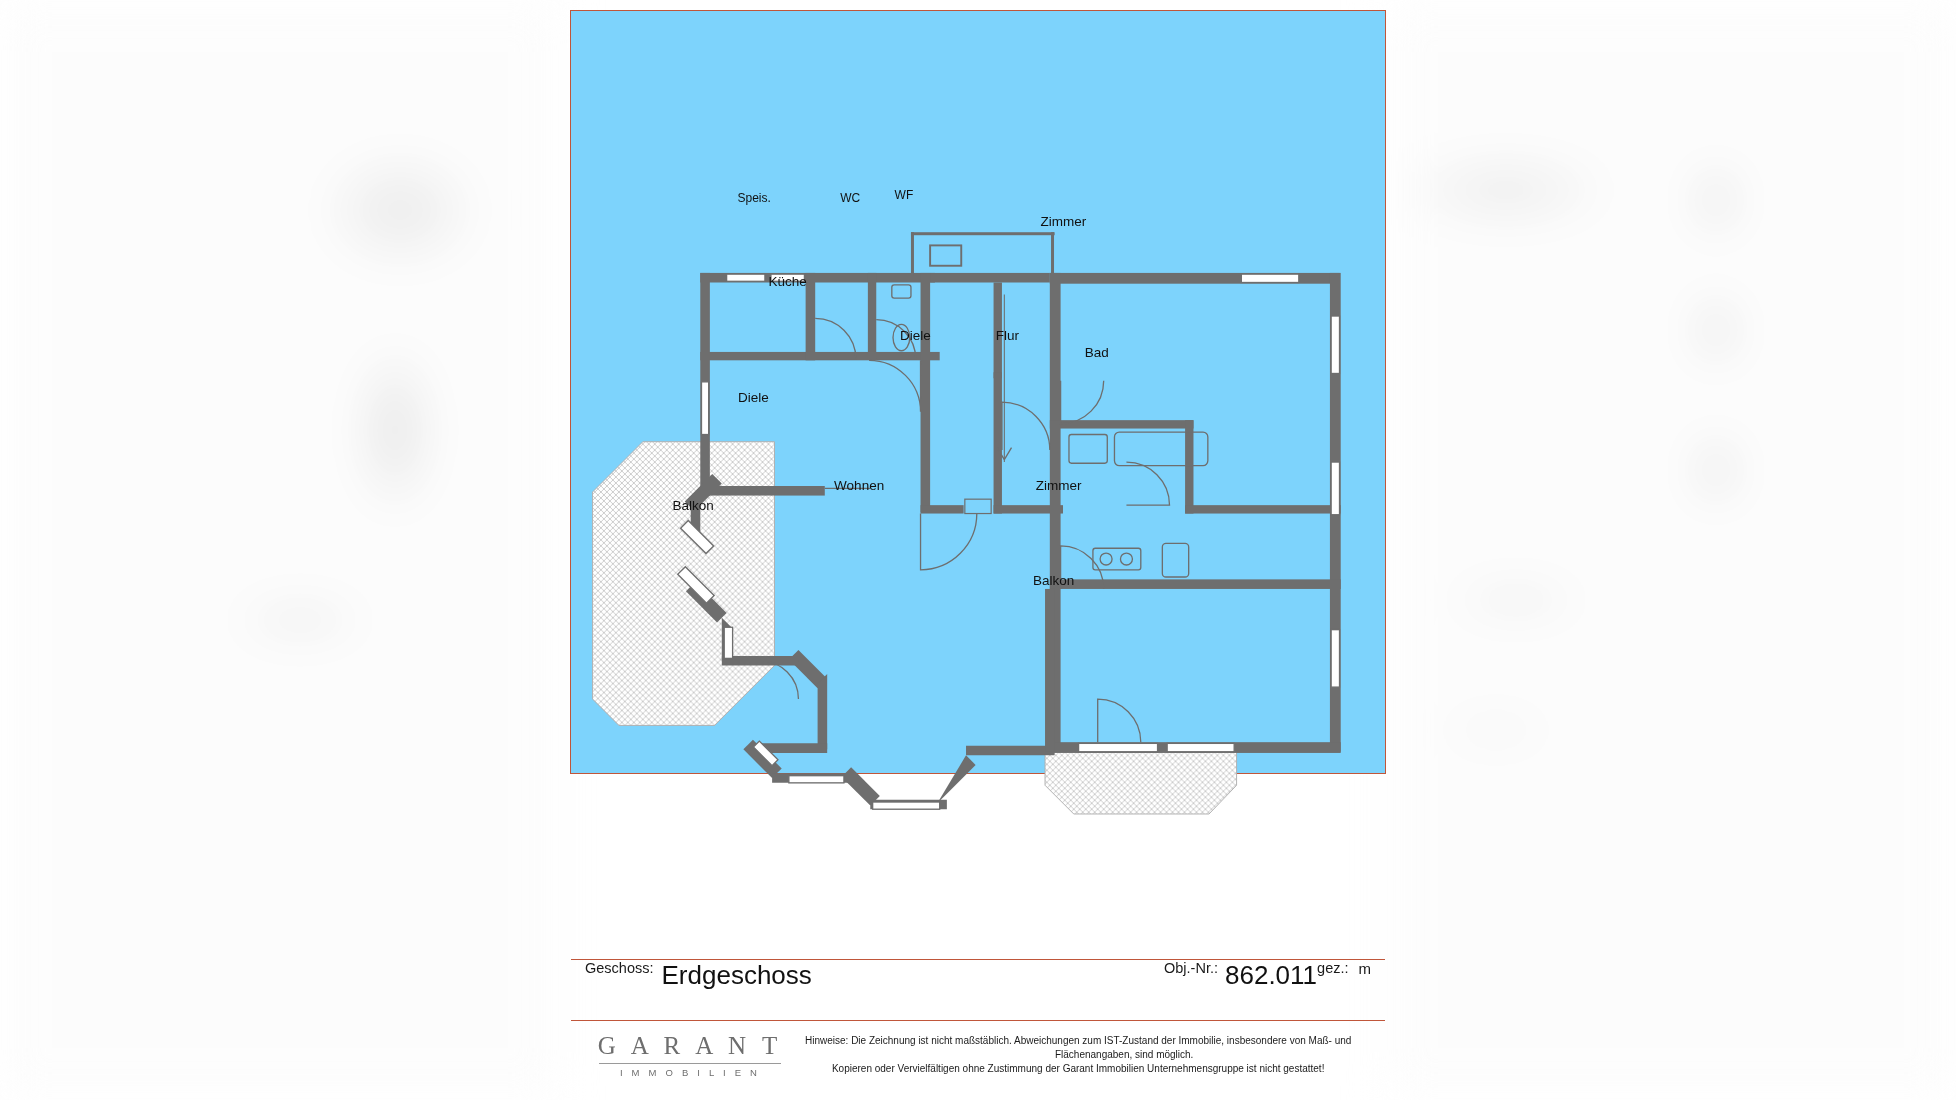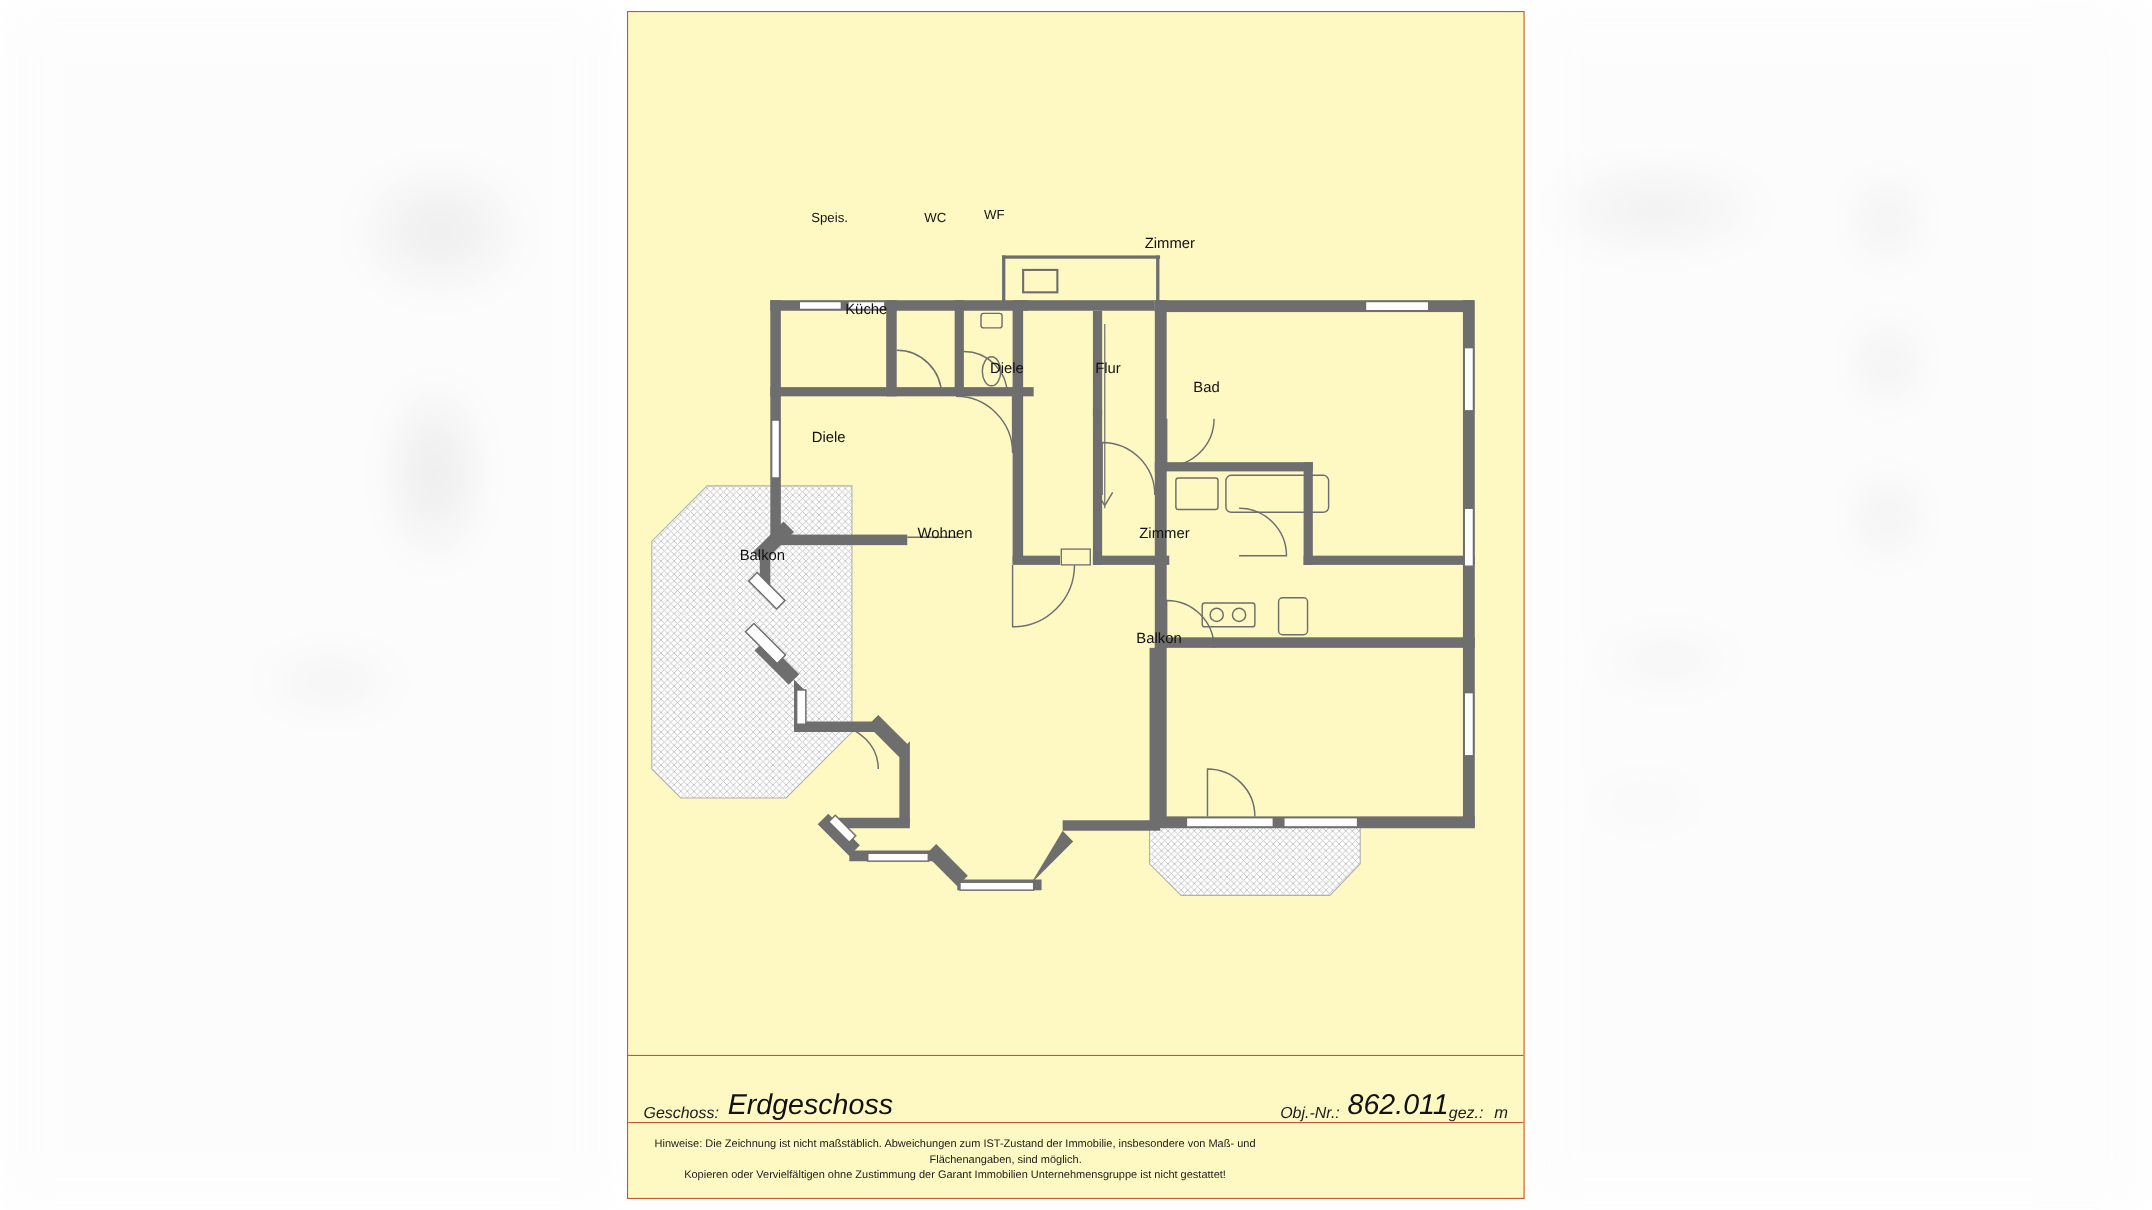--- a/index.html
+++ b/index.html
@@ -40,22 +40,22 @@
       radial-gradient(ellipse 110px 30px at 130px 600px, #e0e0e0 0%, rgba(255,255,255,0) 70%),
       radial-gradient(ellipse 90px 25px at 110px 730px, #e6e6e6 0%, rgba(255,255,255,0) 70%),
       #fbfbfb; }
 
   
   #sheet {
     position: absolute;
     left: 570px;
     top: 10px;
     width: 816px;
-    height: 1080px;
-    background: #fef9c3;
+    height: 764px;
+    background: #7dd3fc;
     border: 1.5px solid #c0563a;
     box-sizing: border-box;
   }
 
   
   #plan {
     position: absolute;
     left: 0; top: 0;
     width: 100%;
     height: 950px;
@@ -66,24 +66,23 @@
   #title-band {
     position: absolute;
     left: 0;
     top: 948px;
     width: 100%;
     height: 62px;
     border-top: 1.5px solid #c0563a;
     border-bottom: 1.5px solid #c0563a;
     box-sizing: border-box;
     display: flex;
-    align-items: flex-end;
+    align-items: flex-start;
     padding: 0 14px;
     box-sizing: border-box;
-    font-style: italic;
   }
   .t-small { font-size: 14.5px; color: #1a1a1a; }
   .t-big   { font-size: 26px;   color: #111111; }
   #geschoss-label { margin-right: 8px; }
   #geschoss-value { margin-right: auto; }
   #objnr-label { margin-right: 7px; }
   #objnr-value { }
   #gez-label { margin-right: 10px; }
   #gez-value { font-size: 15px; }
 
@@ -300,20 +299,25 @@
     <div id="title-band">
       <span class="t-small" id="geschoss-label">Geschoss:</span>
       <span class="t-big" id="geschoss-value">Erdgeschoss</span>
       <span class="t-small" id="objnr-label">Obj.-Nr.:</span>
       <span class="t-big" id="objnr-value">862.011</span>
       <span class="t-small" id="gez-label">gez.:</span>
       <span class="t-small" id="gez-value">m</span>
     </div>
 
     <div id="footer">
+      <div id="logo-block">
+        <div id="logo-name">G A R A N T</div>
+        <div id="logo-rule"></div>
+        <div id="logo-sub">I M M O B I L I E N</div>
+      </div>
       <div id="disclaimer">
         <div>Hinweise: Die Zeichnung ist nicht maßstäblich. Abweichungen zum IST-Zustand der Immobilie, insbesondere von Maß- und</div>
         <div class="d2">Flächenangaben, sind möglich.</div>
         <div>Kopieren oder Vervielfältigen ohne Zustimmung der Garant Immobilien Unternehmensgruppe ist nicht gestattet!</div>
       </div>
     </div>
 
   </div>
 </div>
 

